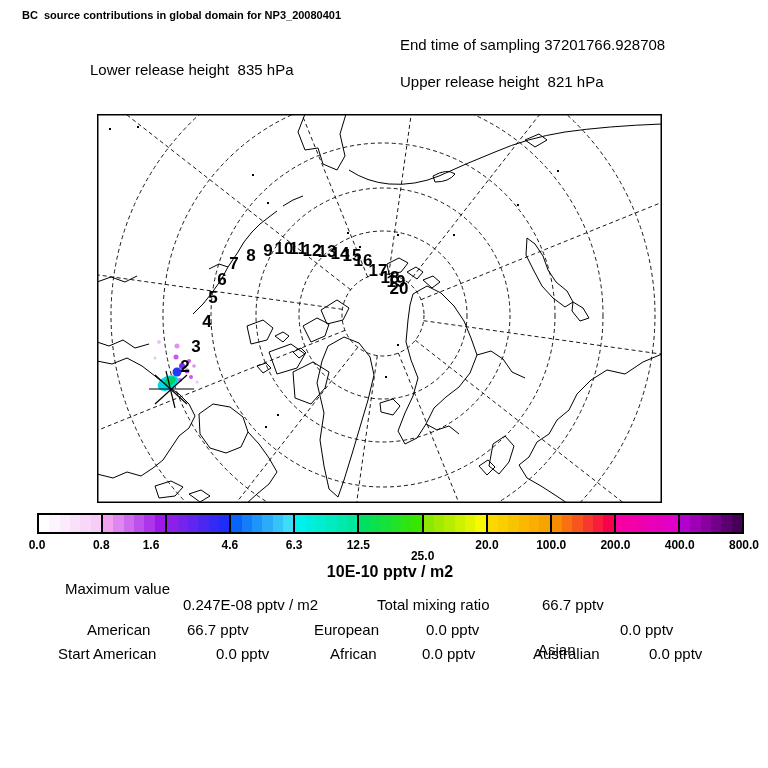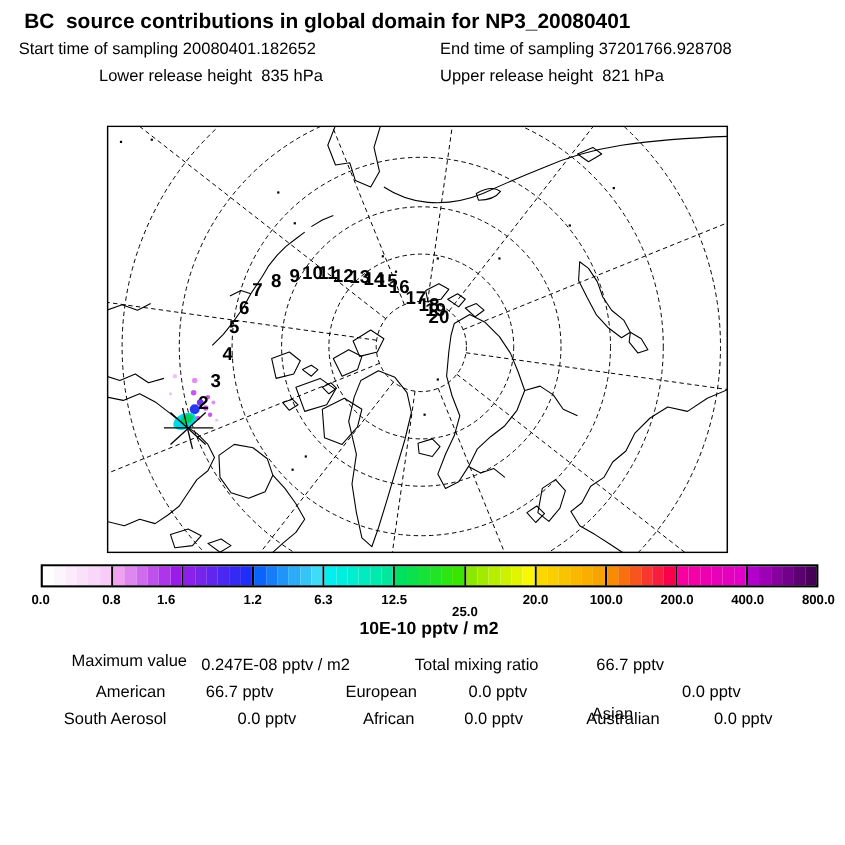--- a/index.html
+++ b/index.html
@@ -1,52 +1,51 @@
 <!DOCTYPE html>
 <html><head>
 <meta charset="utf-8">
 <style>
   html,body{margin:0;padding:0;background:#fff;}
   #page{position:relative;width:768px;height:768px;background:#ffffff;overflow:hidden;
         font-family:"Liberation Sans",sans-serif;color:#000;}
   .abs{position:absolute;white-space:pre;}
-  #title{left:22px;top:9px;font-size:19px;font-weight:bold;}
+  #title{left:22px;top:9px;font-size:11px;font-weight:bold;}
   .hline{font-size:15px;}
   #start-time{left:17px;top:36px;}
   #end-time{left:400px;top:36px;}
   #lower-release{left:90px;top:61px;}
-  #upper-release{left:400px;top:61px;text-align:right;}
+  #upper-release{left:400px;top:73px;text-align:right;}
   #tracer-note{left:125px;top:86px;}
   #map-wrap{position:absolute;left:97px;top:114px;width:565px;height:389px;}
   #colorbar{position:absolute;left:37px;top:513px;width:707px;height:21px;
             box-sizing:border-box;border:2px solid #000;display:flex;}
   .cb-seg{flex:1 1 0;display:flex;border-right:2px solid #000;}
   .cb-seg:last-child{border-right:none;}
   .cb-cell{flex:1 1 0;}
   #cb-ticks{position:absolute;left:0;top:538px;width:768px;height:18px;}
   .cb-tick{position:absolute;top:0;transform:translateX(-50%);
            font-size:12px;font-weight:bold;white-space:pre;}
   #cb-unit{position:absolute;left:0;top:563px;width:780px;text-align:center;
            font-size:16px;font-weight:bold;}
   .stat{font-size:15px;}
-  #max-label{left:65px;top:592px;text-align:center;}
+  #max-label{left:65px;top:580px;text-align:center;}
   #max-value{left:183px;top:596px;}
   #total-label{left:377px;top:596px;}
   #total-value{left:542px;top:596px;}
   #regions{position:absolute;left:0;top:0;width:768px;height:768px;pointer-events:none;}
   .region-name,.region-value{position:absolute;font-size:15px;white-space:pre;}
   svg text{font-family:"Liberation Sans",sans-serif;}
 </style>
 </head>
 <body>
 
 <div id="page">
 
   <div id="title" class="abs">BC  source contributions in global domain for NP3_20080401</div>
-  <div id="start-time" class="abs hline">Start time of sampling 20080401.182652</div>
   <div id="end-time" class="abs hline">End time of sampling 37201766.928708</div>
   <div id="lower-release" class="abs hline">Lower release height  835 hPa</div>
   <div id="upper-release" class="abs hline">Upper release height  821 hPa</div>
 
   <div id="map-wrap">
     <svg width="565" height="389" viewBox="0 0 565 389">
       <defs>
           <clipPath id="frameclip">
             <rect x="1" y="1" width="563" height="387"></rect>
           </clipPath>
@@ -267,21 +266,21 @@
         <div class="cb-cell" style="background: rgb(136, 0, 158);"></div>
         <div class="cb-cell" style="background: rgb(114, 0, 136);"></div>
         <div class="cb-cell" style="background: rgb(92, 0, 113);"></div>
         <div class="cb-cell" style="background: rgb(70, 0, 90);"></div>
       </div>
     </div>
   <div id="cb-ticks">
       <span class="cb-tick" style="left: 37px;">0.0</span>
       <span class="cb-tick" style="left: 101.273px;">0.8</span>
       <span class="cb-tick" style="left: 151px;">1.6</span>
-      <span class="cb-tick" style="left: 229.818px;">1.2</span>
+      <span class="cb-tick" style="left: 229.818px;">4.6</span>
       <span class="cb-tick" style="left: 294.091px;">6.3</span>
       <span class="cb-tick" style="left: 358.364px;">12.5</span>
       <span class="cb-tick" style="left: 422.636px; margin-top: 11px;">25.0</span>
       <span class="cb-tick" style="left: 486.909px;">20.0</span>
       <span class="cb-tick" style="left: 551.182px;">100.0</span>
       <span class="cb-tick" style="left: 615.455px;">200.0</span>
       <span class="cb-tick" style="left: 679.727px;">400.0</span>
       <span class="cb-tick" style="left: 744px;">800.0</span>
     </div>
   <div id="cb-unit">10E-10 pptv / m2</div>
@@ -290,21 +289,21 @@
   <div id="max-value" class="abs stat">0.247E-08 pptv / m2</div>
   <div id="total-label" class="abs stat">Total mixing ratio</div>
   <div id="total-value" class="abs stat">66.7 pptv</div>
   <div id="regions">
       <span class="region-name" style="left: 87px; top: 621px;">American</span>
       <span class="region-value" style="left: 187px; top: 621px;">66.7 pptv</span>
       <span class="region-name" style="left: 314px; top: 621px;">European</span>
       <span class="region-value" style="left: 426px; top: 621px;">0.0 pptv</span>
       <span class="region-name" style="left: 538px; top: 621px; margin-top: 20px;">Asian</span>
       <span class="region-value" style="left: 620px; top: 621px;">0.0 pptv</span>
-      <span class="region-name" style="left: 58px; top: 645px;">South Aerosol</span>
+      <span class="region-name" style="left: 58px; top: 645px;">Start American</span>
       <span class="region-value" style="left: 216px; top: 645px;">0.0 pptv</span>
       <span class="region-name" style="left: 330px; top: 645px;">African</span>
       <span class="region-value" style="left: 422px; top: 645px;">0.0 pptv</span>
       <span class="region-name" style="left: 533px; top: 645px;">Australian</span>
       <span class="region-value" style="left: 649px; top: 645px;">0.0 pptv</span>
     </div>
 
 </div>
 
 </body></html>

